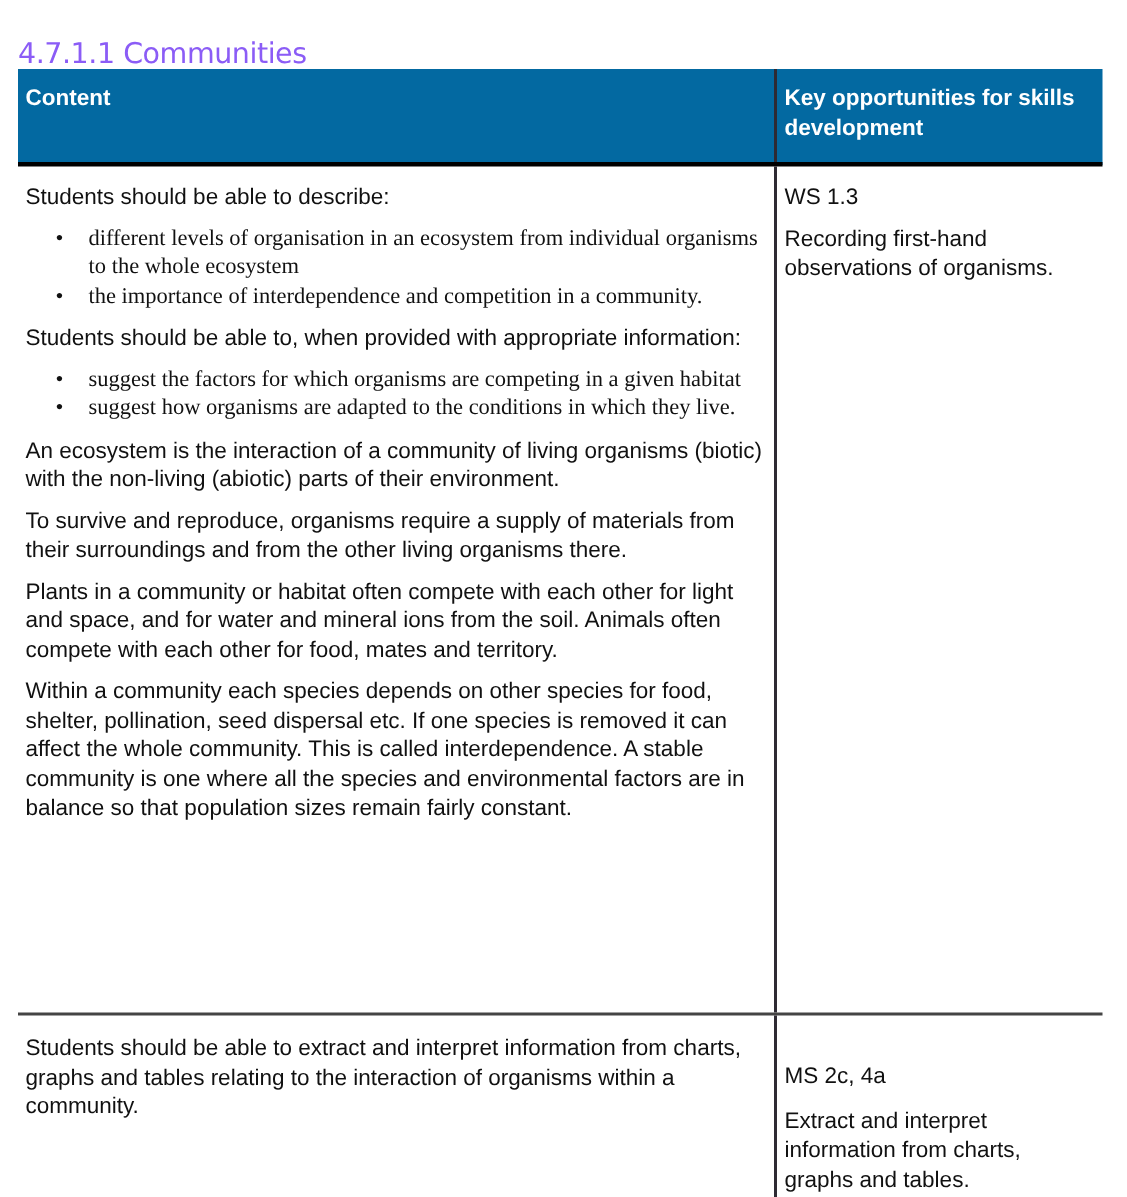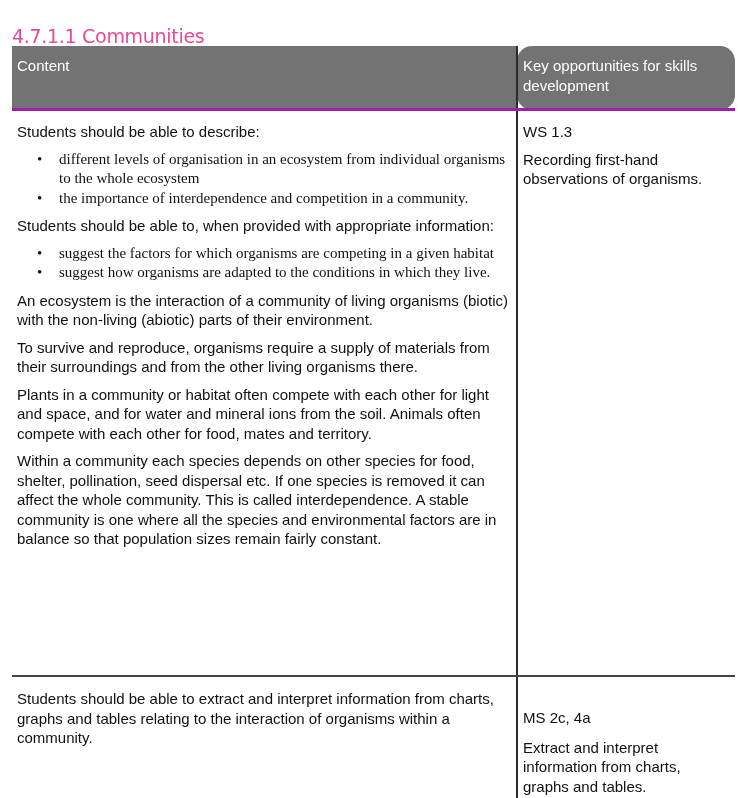--- a/index.html
+++ b/index.html
@@ -1,27 +1,27 @@
 <!DOCTYPE html>
 <html><head>
   <meta charset="utf-8">
   <style>
     html, body { margin: 0; padding: 0; background: #ffffff; }
     body { width: 751px; height: 798px; position: relative; overflow: hidden;
            font-family: "Liberation Sans", sans-serif; color: #111111; }
-    .title { position: absolute; left: 12px; top: 12px; font-size: 19px; color: #ec4899;
+    .title { position: absolute; left: 12px; top: 12px; font-size: 19px; color: #8b5cf6;
              font-family: "DejaVu Sans", sans-serif; font-weight: normal; letter-spacing: -0.3px; }
     table.spec { position: absolute; left: 12px; top: 46px; width: 723px; border-collapse: collapse;
                  table-layout: fixed; }
     col.c1 { width: 505px; }
     col.c2 { width: 218px; }
-    thead th { background: #737373; color: #ffffff; font-weight: normal; font-size: 15px;
+    thead th { background: #0369a1; color: #ffffff; font-weight: bold; font-size: 15px;
                text-align: left; vertical-align: top; padding: 10px 5px 12px 5px; height: 38px;
-               line-height: 20px; border-bottom: 3px solid #a21caf; }
-    thead th.c2h { border-left: 2px solid #2e2a33; border-radius: 15px; }
+               line-height: 20px; border-bottom: 3px solid #000000; }
+    thead th.c2h { border-left: 2px solid #2e2a33; }
     tbody td { vertical-align: top; font-size: 15px; line-height: 19.5px; padding: 0 5px; }
     tbody td.right { border-left: 2px solid #2e2a33; }
     tbody tr.r1 td { padding-top: 11px; padding-bottom: 8px; border-bottom: 2px solid #444; }
     tbody tr.r1 td.left { height: 545px; margin-left: 12px; }
     tbody tr.r2 td { padding-top: 12px; height: 100px; }
     p { margin: 0 0 8px 0; }
     ul { margin: 2px 0 8px 0; padding: 0 0 0 42px; list-style: none; font-family: Liberation Serif, serif; }
     ul li { position: relative; margin: 0; }
     ul li::before { content: "•"; position: absolute; left: -22px; top: 0; }
   </style>

